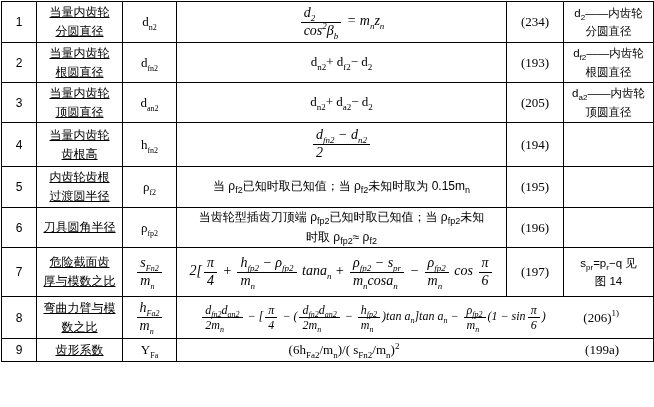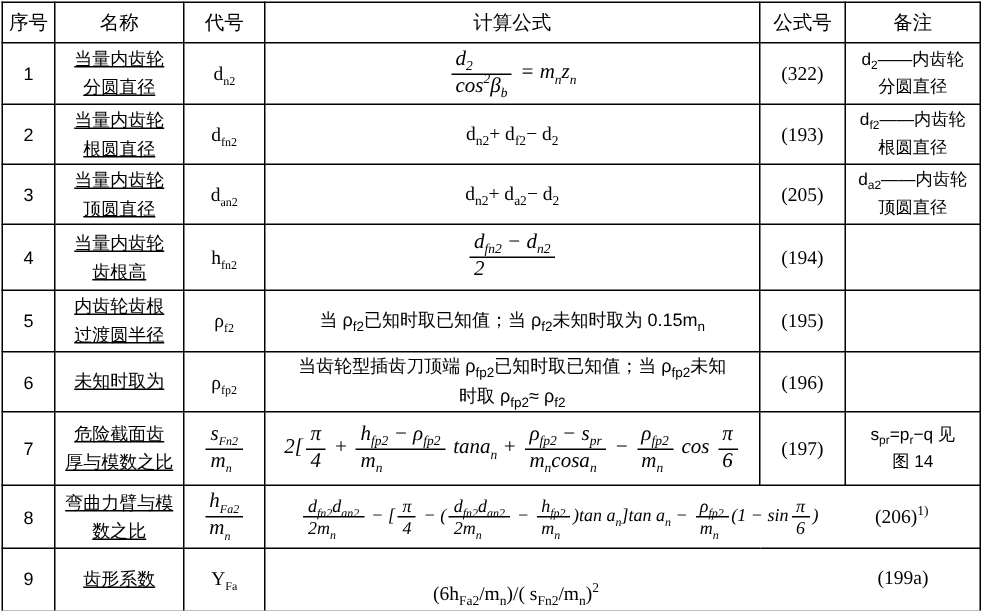--- a/index.html
+++ b/index.html
@@ -34,57 +34,49 @@
   .m { font-family:"Liberation Serif", serif; font-style:italic; font-size:14px; }
   .m.sm { font-size:12px; }
   .m.sm sub { font-size:8px; }
   .roman { font-family:"Liberation Serif", serif; font-style:normal; font-size:13px; }
   .frac { display:inline-block; vertical-align:middle; text-align:left; margin:0 2px; }
   .fn { display:block; border-bottom:1px solid #000; padding:0 3px; line-height:1.2; }
   .fd { display:block; padding:0 3px; line-height:1.2; }
   
   .mwrap { position:relative; width:100%; }
   .mf8 { display:block; margin-right:84px; text-align:center; }
-  .mf9 { display:inline-block; width:330px; text-align:center;margin-top:20px; }
+  .mf9 { display:inline-block; width:330px; text-align:center; }
   .mwrap9 { text-align:left; }
   .mno {
     position:absolute; right:32px; top:50%; transform:translateY(-50%);
     font-family:"Liberation Serif", serif; font-style:normal; font-size:13px;
   }
   .note-cell { font-size:13px; }
 </style>
 </head>
 <body>
 
 <table class="ref">
   <colgroup>
     <col style="width:35px">
       <col style="width:86px">
       <col style="width:54px">
     <col style="width:330px">
       <col style="width:57px">
       <col style="width:90px">
   </colgroup>
   <tbody>
-      <tr style="height:27px">
-    <th>序号</th>
-    <th>名称</th>
-    <th>代号</th>
-    <th>计算公式</th>
-    <th>公式号</th>
-    <th>备注</th>
-  </tr>
 
   <tr style="height:41px">
     <td class="c-no">1</td>
     <td class="c-name">当量内齿轮
 分圆直径</td>
     <td class="c-sym">d<sub>n2</sub></td>
     <td class="c-formula"><i class="m"><span class="frac"><span class="fn">d<sub>2</sub></span><span class="fd">cos<sup>2</sup>β<sub>b</sub></span></span> = m<sub>n</sub>z<sub>n</sub></i></td>
-    <td class="c-fno">(322)</td>
+    <td class="c-fno">(234)</td>
     <td class="c-remark">d<sub>2</sub>——内齿轮<br>分圆直径</td>
   </tr>
 
   <tr style="height:40px">
     <td class="c-no">2</td>
     <td class="c-name">当量内齿轮
 根圆直径</td>
     <td class="c-sym">d<sub>fn2</sub></td>
     <td class="c-formula"><span class="roman">d<sub>n2</sub>+ d<sub>f2</sub>− d<sub>2</sub></span></td>
     <td class="c-fno">(193)</td>
@@ -116,21 +108,21 @@
     <td class="c-name">内齿轮齿根
 过渡圆半径</td>
     <td class="c-sym">ρ<sub>f2</sub></td>
     <td class="c-formula">当 ρ<sub>f2</sub>已知时取已知值；当 ρ<sub>f2</sub>未知时取为 0.15m<sub>n</sub></td>
     <td class="c-fno">(195)</td>
     <td class="c-remark"></td>
   </tr>
 
   <tr style="height:40px">
     <td class="c-no">6</td>
-    <td class="c-name">未知时取为</td>
+    <td class="c-name">刀具圆角半径</td>
     <td class="c-sym">ρ<sub>fp2</sub></td>
     <td class="c-formula">当齿轮型插齿刀顶端 ρ<sub>fp2</sub>已知时取已知值；当 ρ<sub>fp2</sub>未知<br>时取 ρ<sub>fp2</sub>≈ ρ<sub>f2</sub></td>
     <td class="c-fno">(196)</td>
     <td class="c-remark"></td>
   </tr>
 
   <tr style="height:49px">
     <td class="c-no">7</td>
     <td class="c-name">危险截面齿
 厚与模数之比</td>

